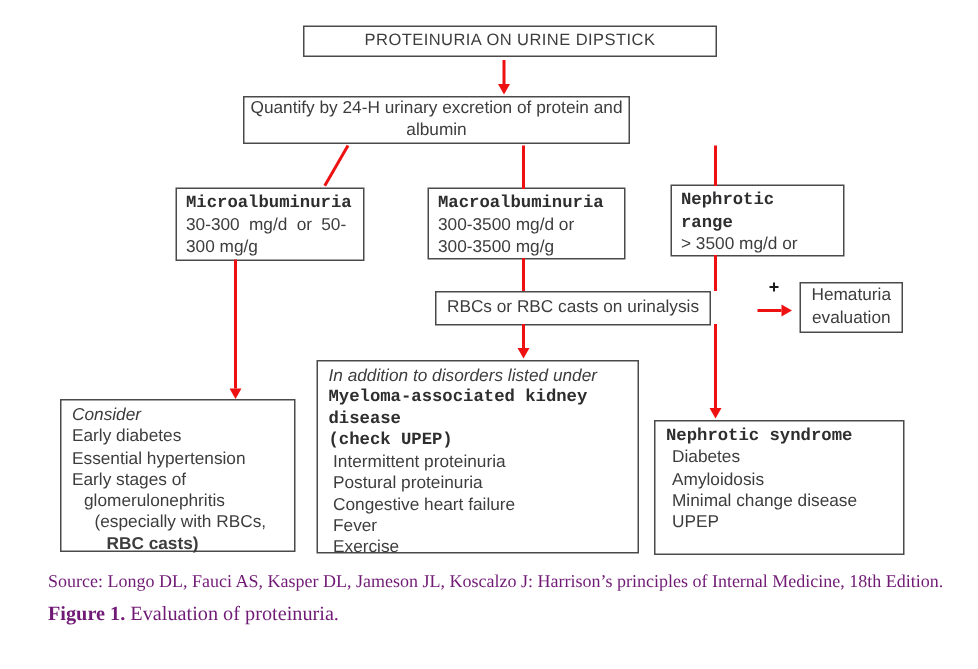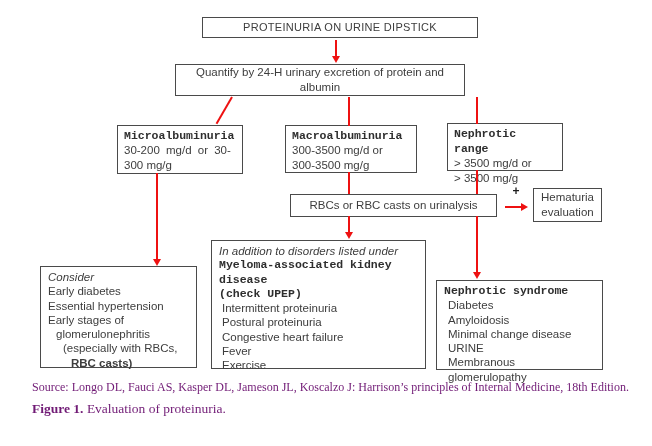--- a/index.html
+++ b/index.html
@@ -80,43 +80,42 @@
 </style>
 </head>
 <body>
 
 <div class="figure">
 
   <div class="box center-box" style="left:202px; top:17px; width:276px; height:21px;">
     <div class="topbox-text">PROTEINURIA ON URINE DIPSTICK</div>
   </div>
 
-  <div class="box center-box" style="left:175px; top:64px; width:290px; height:32px;">
+  <div class="box center-box" style="left:162px; top:64px; width:258px; height:32px;">
     <div>Quantify by 24-H urinary excretion of protein and albumin</div>
   </div>
 
   <div class="box pad-box" style="left:117px; top:125px; width:126px; height:49px;">
     <div class="b">Microalbuminuria</div>
-    <div class="ws">30-200 mg/d or 30-</div>
+    <div class="ws">30-300 mg/d or 50-</div>
     <div>300 mg/g</div>
   </div>
 
   <div class="box pad-box" style="left:285px; top:125px; width:132px; height:48px;">
     <div class="b">Macroalbuminuria</div>
     <div>300-3500 mg/d or</div>
     <div>300-3500 mg/g</div>
   </div>
 
   <div class="box pad-box" style="left:447px; top:123px; width:116px; height:48px;">
     <div class="b">Nephrotic range</div>
     <div>&gt; 3500 mg/d or</div>
-    <div>&gt; 3500 mg/g</div>
   </div>
 
-  <div class="box center-box" style="left:290px; top:194px; width:207px; height:23px;">
+  <div class="box center-box" style="left:290px; top:194px; width:184px; height:23px;">
     <div>RBCs or RBC casts on urinalysis</div>
   </div>
 
   <div class="box center-box" style="left:533px; top:188px; width:69px; height:34px;">
     <div>Hematuria</div>
     <div>evaluation</div>
   </div>
 
   <div class="box lh14" style="left:40px; top:266px; width:157px; height:102px; padding:3px 7px;">
     <div class="i">Consider</div>
@@ -137,22 +136,21 @@
     <div style="padding-left:3px;">Congestive heart failure</div>
     <div style="padding-left:3px;">Fever</div>
     <div style="padding-left:3px;">Exercise</div>
   </div>
 
   <div class="box lh14" style="left:436px; top:280px; width:167px; height:90px; padding:3px 7px;">
     <div class="b">Nephrotic syndrome</div>
     <div style="padding-left:4px;">Diabetes</div>
     <div style="padding-left:4px;">Amyloidosis</div>
     <div style="padding-left:4px;">Minimal change disease</div>
-    <div style="padding-left:4px;">URINE</div>
-    <div style="padding-left:4px;">Membranous glomerulopathy</div>
+    <div style="padding-left:4px;">UPEP</div>
   </div>
 
   <div class="vline" style="left:335px; top:40px; height:17px;"></div>
   <div class="head-down" style="left:332px; top:56px;"></div>
 
   <div class="vline diag" style="left:231px; top:97px; height:31px;"></div>
   <div class="vline" style="left:348px; top:97px; height:29px;"></div>
   <div class="vline" style="left:476px; top:97px; height:27px;"></div>
 
   <div class="vline" style="left:156px; top:173px; height:86px;"></div>

